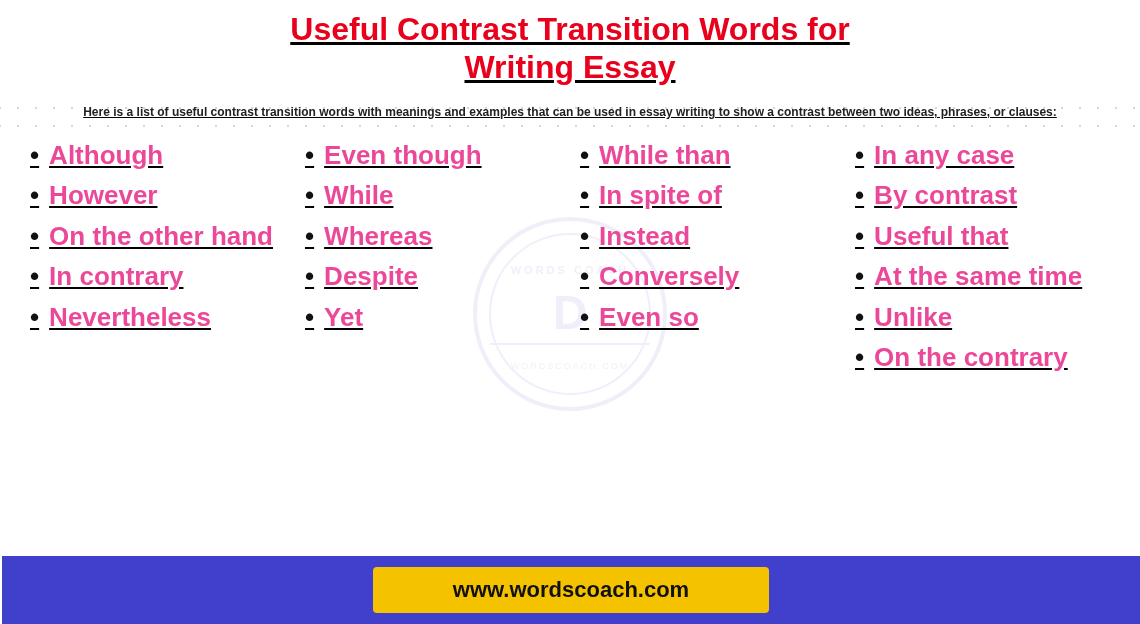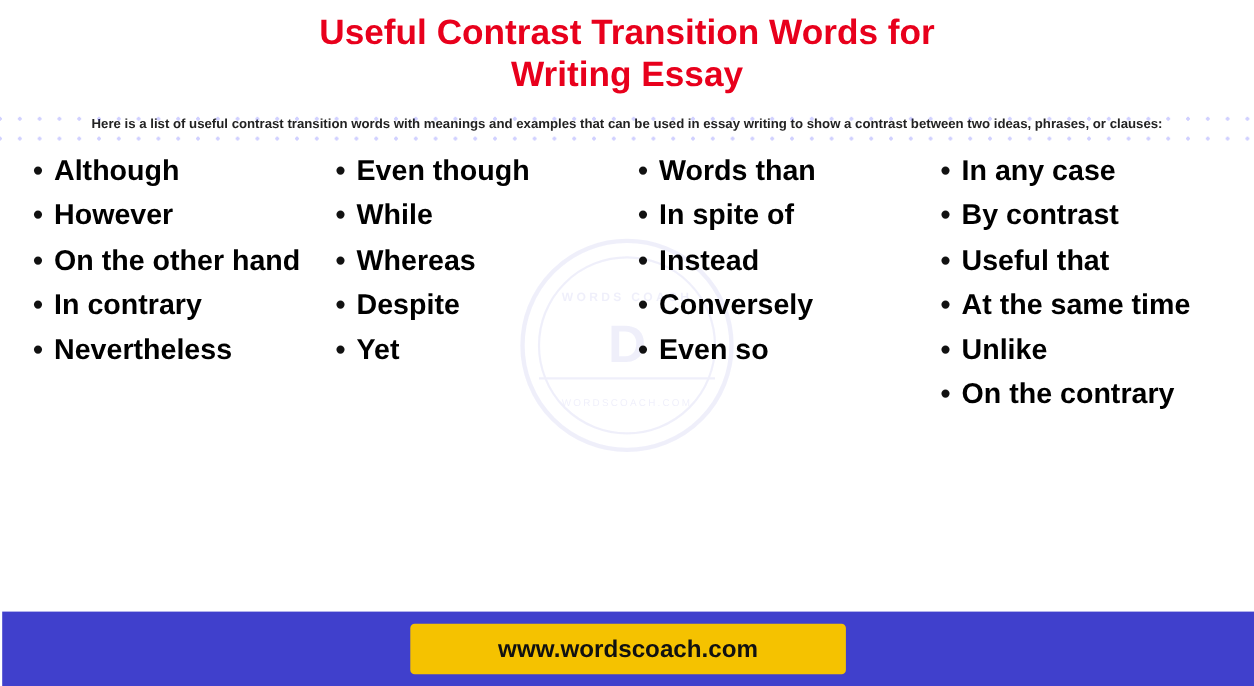--- a/index.html
+++ b/index.html
@@ -10,20 +10,21 @@
       font-family: 'Arial', sans-serif;
       background: #ffffff;
       overflow: hidden;
     }
 
     .main-container {
       width: 1140px;
       height: 624px;
       position: relative;
       background: #ffffff;
+      text-decoration: underline;
     }
 
     
     .header {
       background: #ffffff;
       text-align: center;
       padding: 10px 40px 6px;
       position: relative;
     }
 
@@ -91,21 +92,21 @@
     }
 
     .word-list {
       list-style: none;
       padding: 0;
     }
 
     .word-list li {
       font-size: 26px;
       font-weight: 900;
-      color: #000000;
+      color: #ec4899;
       margin-bottom: 8px;
       line-height: 1.25;
       display: flex;
       align-items: flex-start;
     }
 
     .word-list li::before {
       content: '•';
       color: #111;
       font-size: 26px;
@@ -213,21 +214,21 @@
           </li>
         <li>
             <span class="word-text">Yet</span>
           </li>
       </ul>
     </div>
 
     <div class="column">
       <ul class="word-list">
         <li>
-            <span class="word-text">Words than</span>
+            <span class="word-text">While than</span>
           </li>
         <li>
             <span class="word-text">In spite of</span>
           </li>
         <li>
             <span class="word-text">Instead</span>
           </li>
         <li>
             <span class="word-text">Conversely</span>
           </li>

